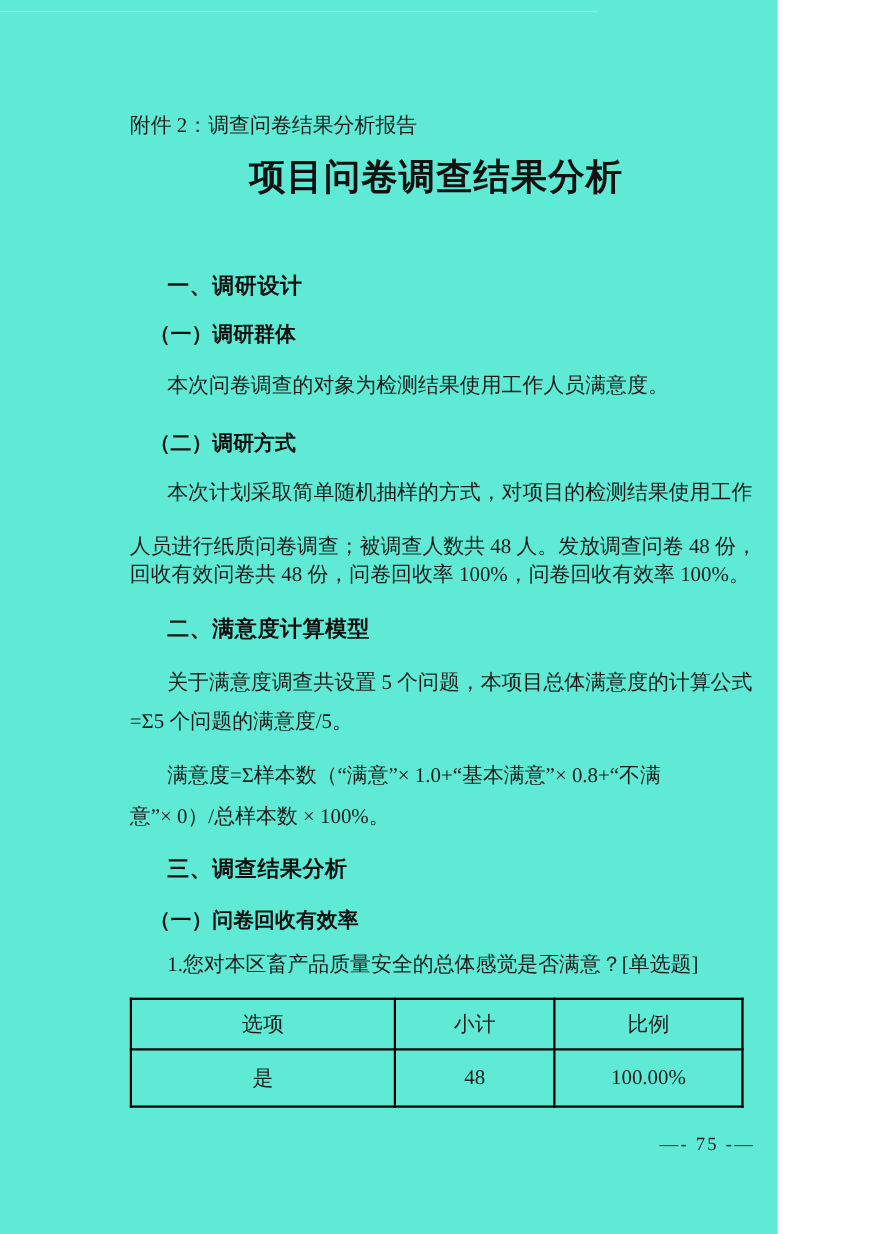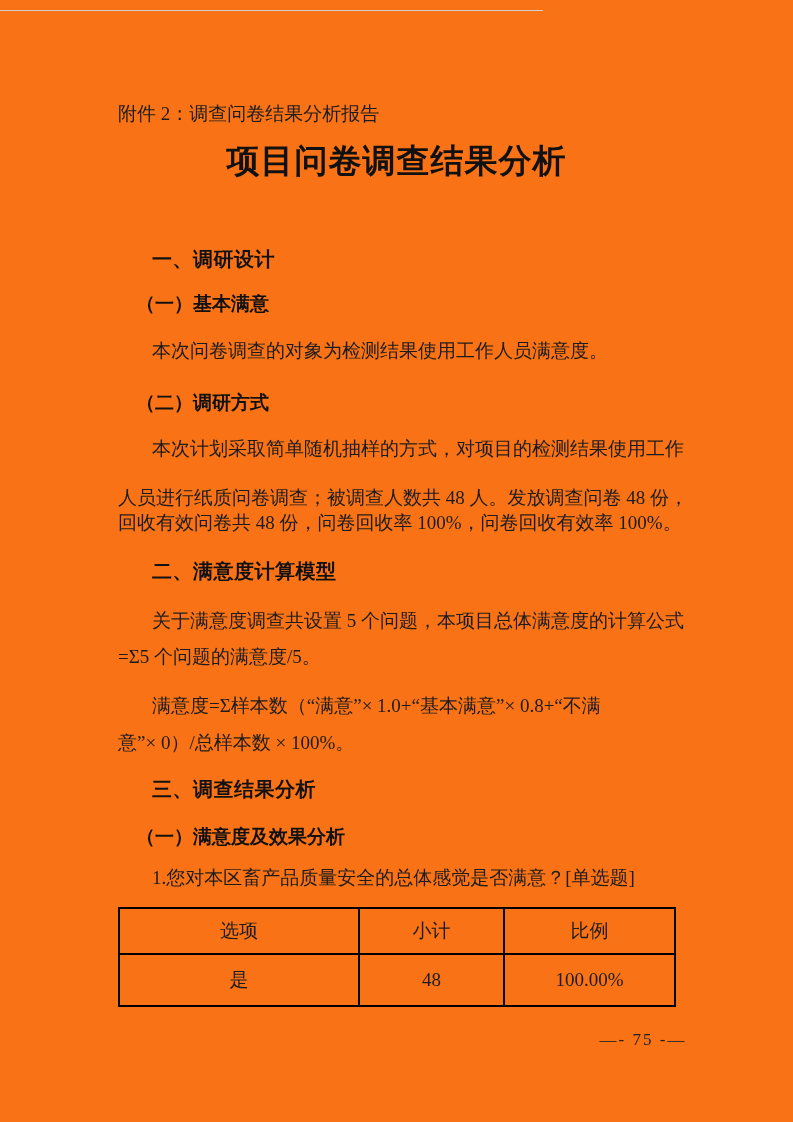--- a/index.html
+++ b/index.html
@@ -1,19 +1,19 @@
 <!DOCTYPE html>
 <html><head>
 <meta charset="utf-8">
 <style>
   html,body{margin:0;padding:0;background:#ffffff;}
   .page{
     position:relative;
-    width:793px;height:1122px;
-    background:#f97316;
+    width:707px;height:1122px;
+    background:#5eead4;
     overflow:hidden;
     font-family:"Liberation Serif","DejaVu Serif",serif;
     color:#1c1c1c;
   }
   .scan-artifact{
     position:absolute;top:10px;left:0;width:543px;height:1px;
     background:#cfcfcf;
   }
   .abs{position:absolute;white-space:nowrap;}
   .body-text{font-size:19px;line-height:24px;color:#1c1c1c;}
@@ -59,41 +59,41 @@
 <div class="page">
 
   <div class="scan-artifact"></div>
 
   <div class="abs attachment" style="left:118px;top:101px;">附件 2：调查问卷结果分析报告</div>
 
   <div class="abs doc-title" style="top:139px;">项目问卷调查结果分析</div>
 
   <div class="abs sec-heading" style="left:152px;top:246px;">一、调研设计</div>
 
-  <div class="abs sub-heading" style="left:136px;top:291px;">（一）基本满意</div>
+  <div class="abs sub-heading" style="left:136px;top:291px;">（一）调研群体</div>
 
   <div class="abs body-text" style="left:152px;top:339px;">本次问卷调查的对象为检测结果使用工作人员满意度。</div>
 
   <div class="abs sub-heading" style="left:136px;top:390px;">（二）调研方式</div>
 
   <div class="abs body-text" style="left:152px;top:437px;">本次计划采取简单随机抽样的方式，对项目的检测结果使用工作</div>
   <div class="abs body-text" style="left:118px;top:474px;margin-top:12px;">人员进行纸质问卷调查；被调查人数共 48 人。发放调查问卷 48 份，</div>
   <div class="abs body-text" style="left:118px;top:511px;">回收有效问卷共 48 份，问卷回收率 100%，问卷回收有效率 100%。</div>
 
   <div class="abs sec-heading" style="left:152px;top:558px;">二、满意度计算模型</div>
 
   <div class="abs body-text" style="left:152px;top:609px;">关于满意度调查共设置 5 个问题，本项目总体满意度的计算公式</div>
   <div class="abs body-text" style="left:118px;top:645px;">=Σ5 个问题的满意度/5。</div>
 
   <div class="abs body-text" style="left:152px;top:694px;">满意度=Σ样本数（“满意”× 1.0+“基本满意”× 0.8+“不满</div>
   <div class="abs body-text" style="left:118px;top:731px;">意”× 0）/总样本数 × 100%。</div>
 
   <div class="abs sec-heading" style="left:152px;top:776px;">三、调查结果分析</div>
 
-  <div class="abs sub-heading" style="left:136px;top:824px;">（一）满意度及效果分析</div>
+  <div class="abs sub-heading" style="left:136px;top:824px;">（一）问卷回收有效率</div>
 
   <div class="abs body-text" style="left:152px;top:866px;">1.您对本区畜产品质量安全的总体感觉是否满意？[单选题]</div>
 
   <table class="results">
     <colgroup>
         <col class="c1">
         <col class="c2">
         <col class="c3">
       </colgroup>
     <thead>

